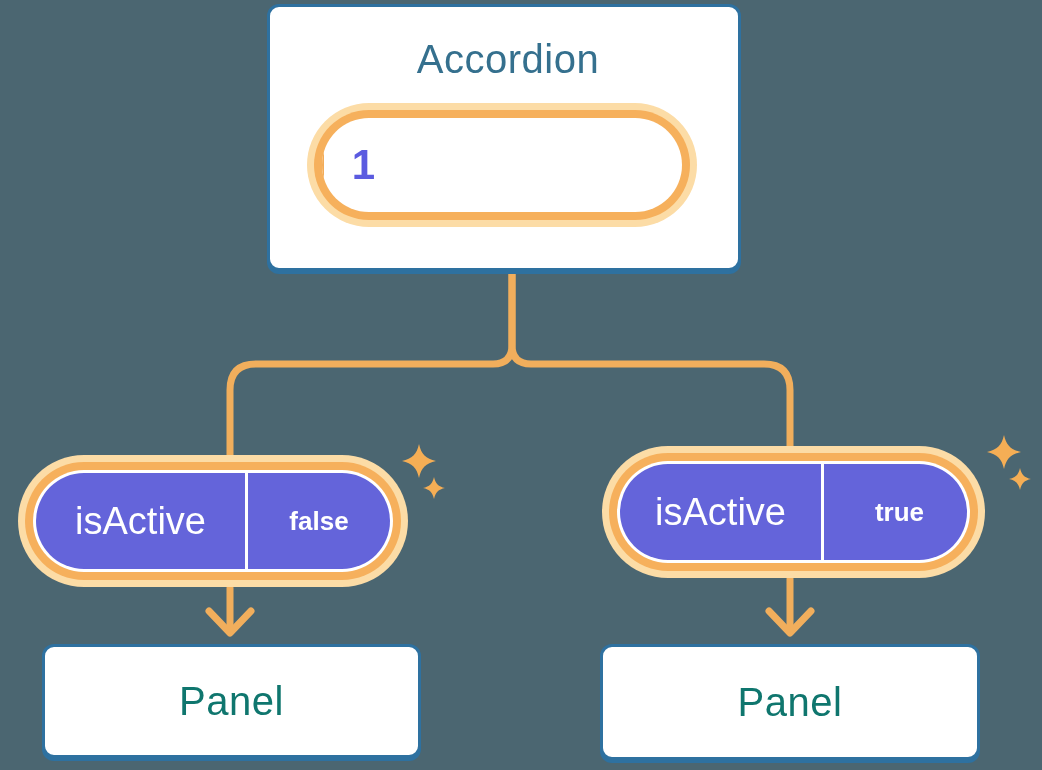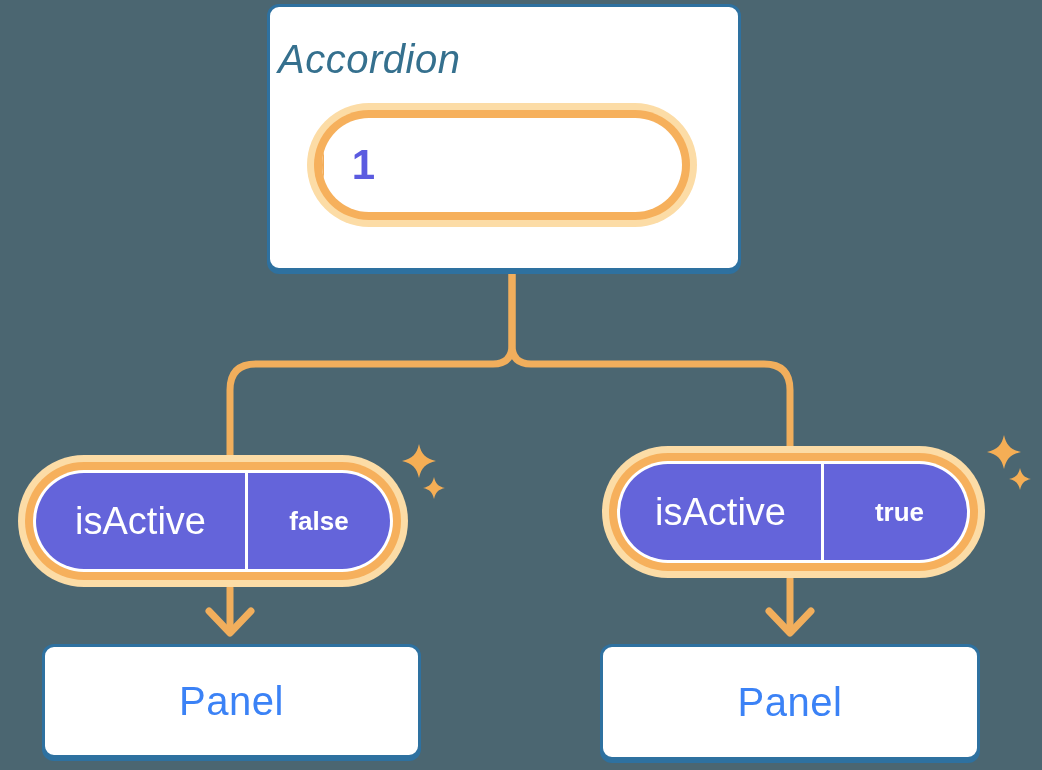--- a/index.html
+++ b/index.html
@@ -27,32 +27,32 @@
     background: #ffffff;
     border: 3px solid #2E71A0;
     border-radius: 12px;
     box-shadow: 0 3px 0 #2E71A0;
   }
   .card-accordion { left: 267px; top: 4px; width: 474px; height: 267px; }
   .card-title {
     position: absolute;
     left: 8px; right: 0;
     top: 30px;
+    text-align: center;
     font-size: 40px;
     font-weight: 400;
     color: #35708E;
     letter-spacing: 0.5px;
-    font-style: italic;
   }
   .panel {
     display: flex;
     align-items: center;
     justify-content: center;
     font-size: 40px;
-    color: #3b82f6;
+    color: #0f766e;
     letter-spacing: 0.5px;
   }
   .panel-left  { left: 42px;  top: 644px; width: 379px; height: 114px; }
   .panel-right { left: 600px; top: 644px; width: 380px; height: 116px; }
 
   
   .pill-halo {
     position: absolute;
     box-sizing: border-box;
     background: #FCDCA6;

